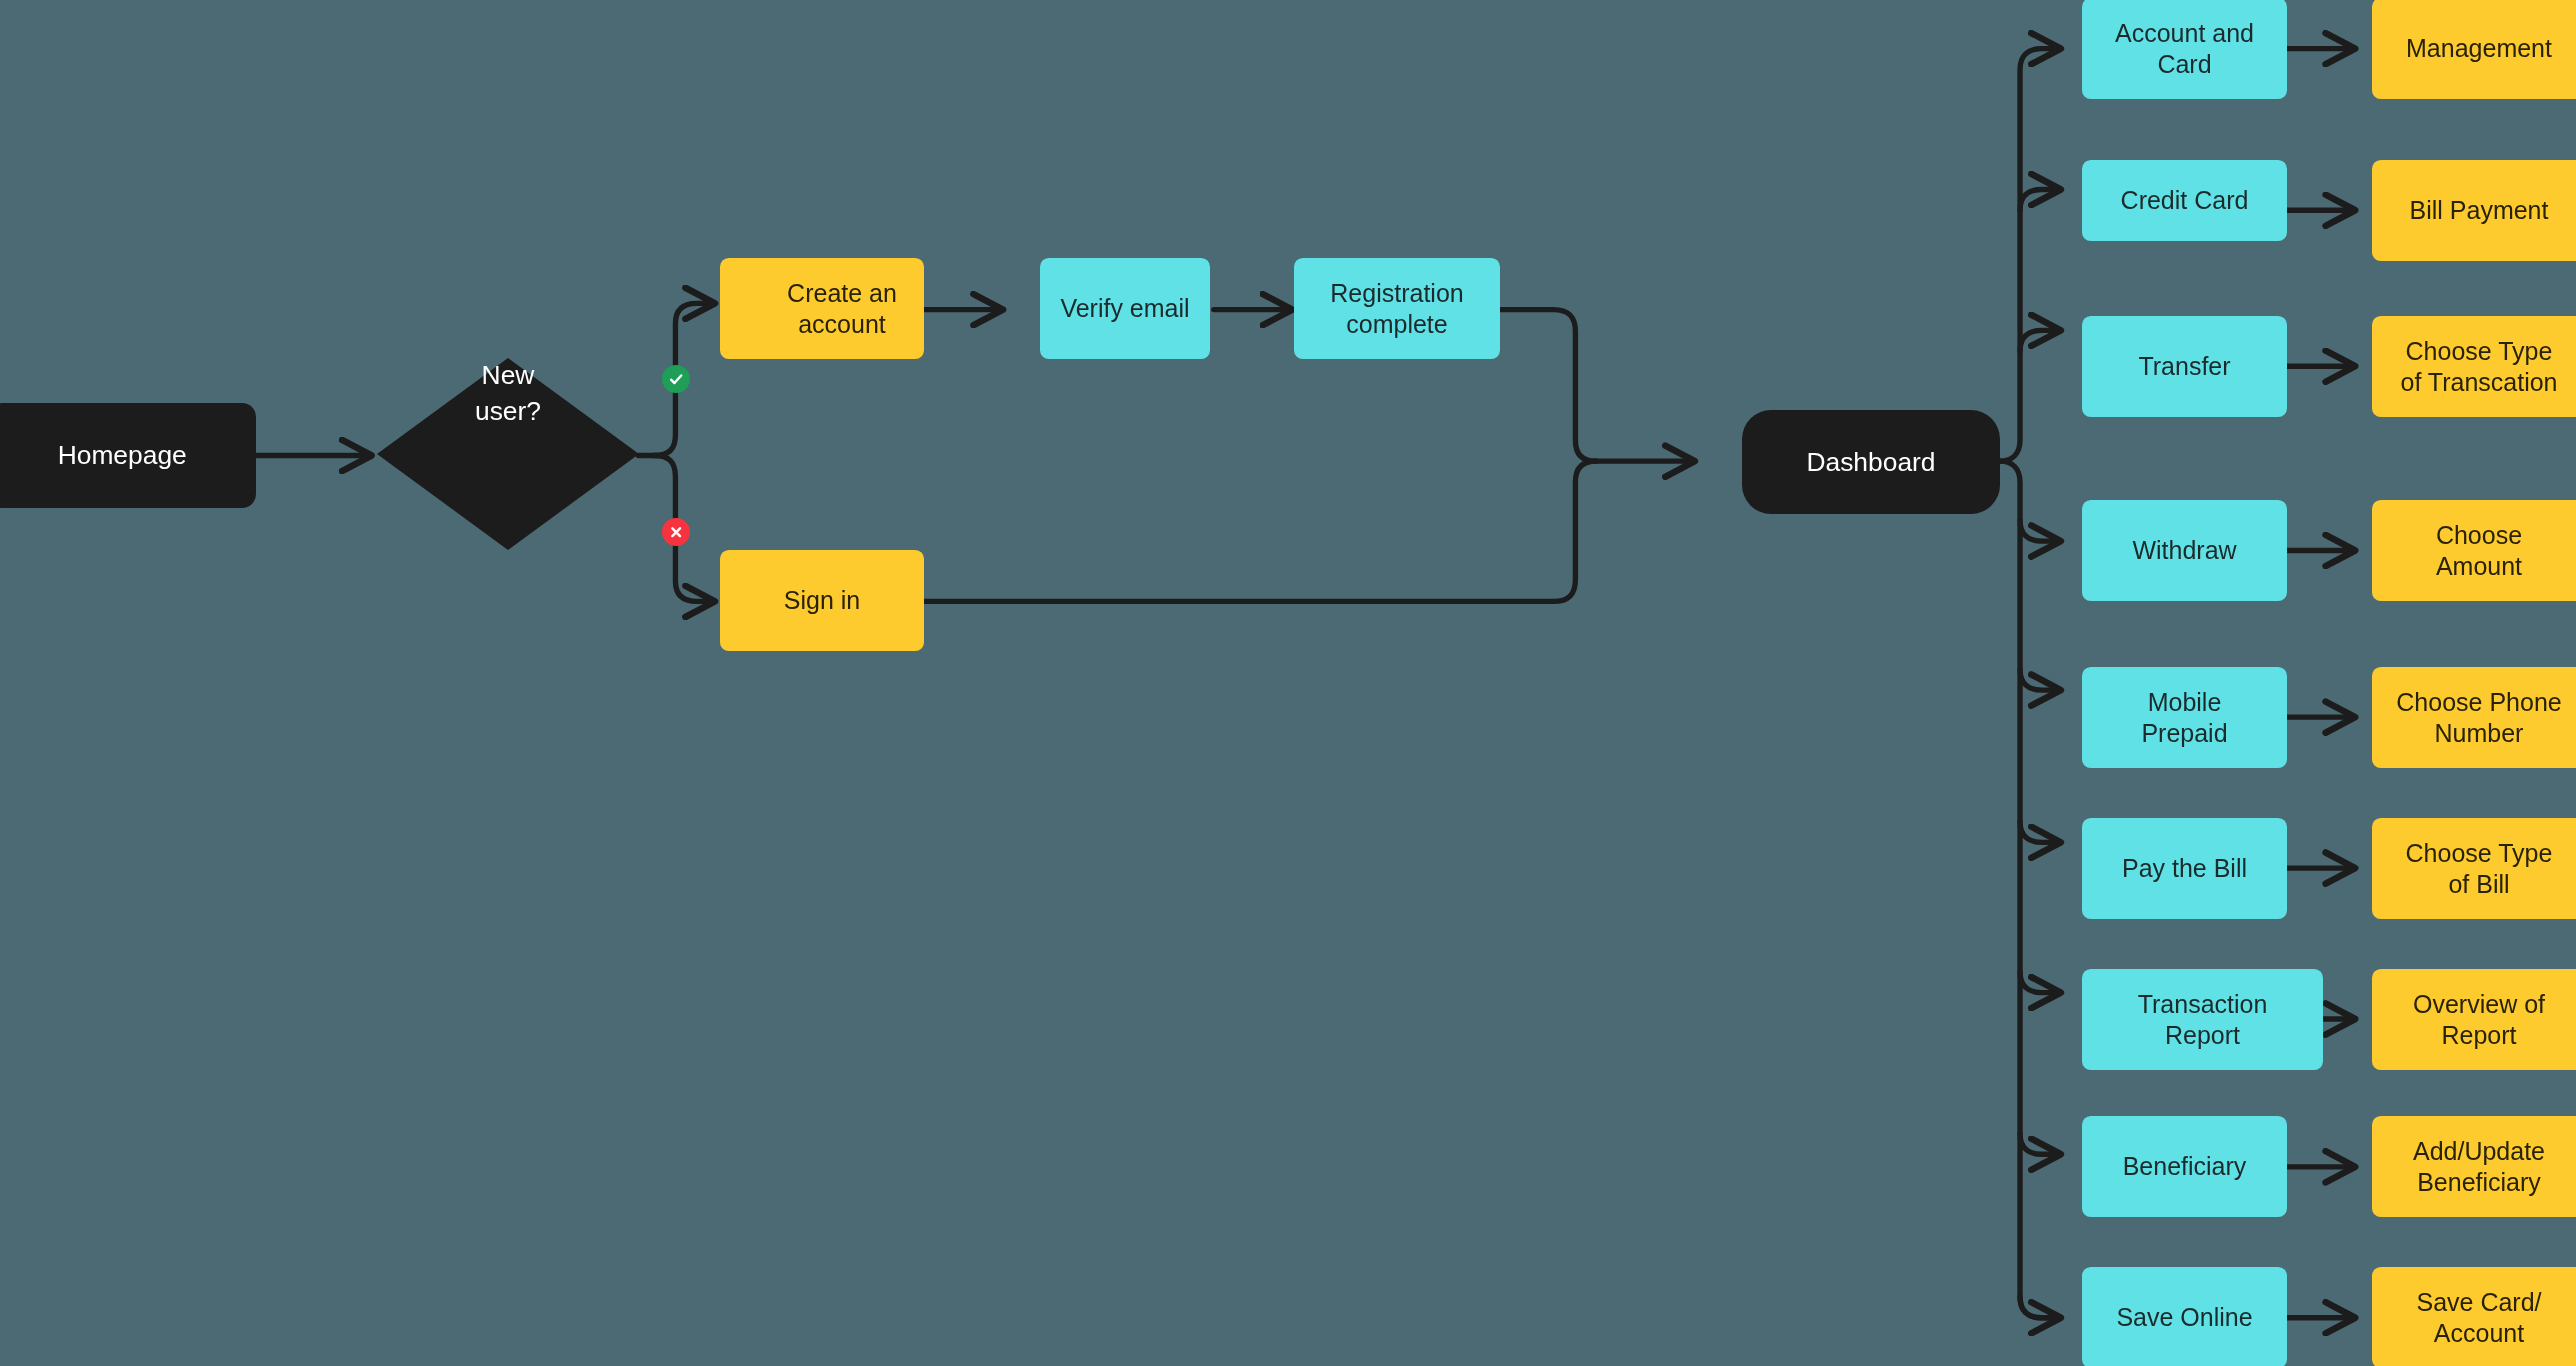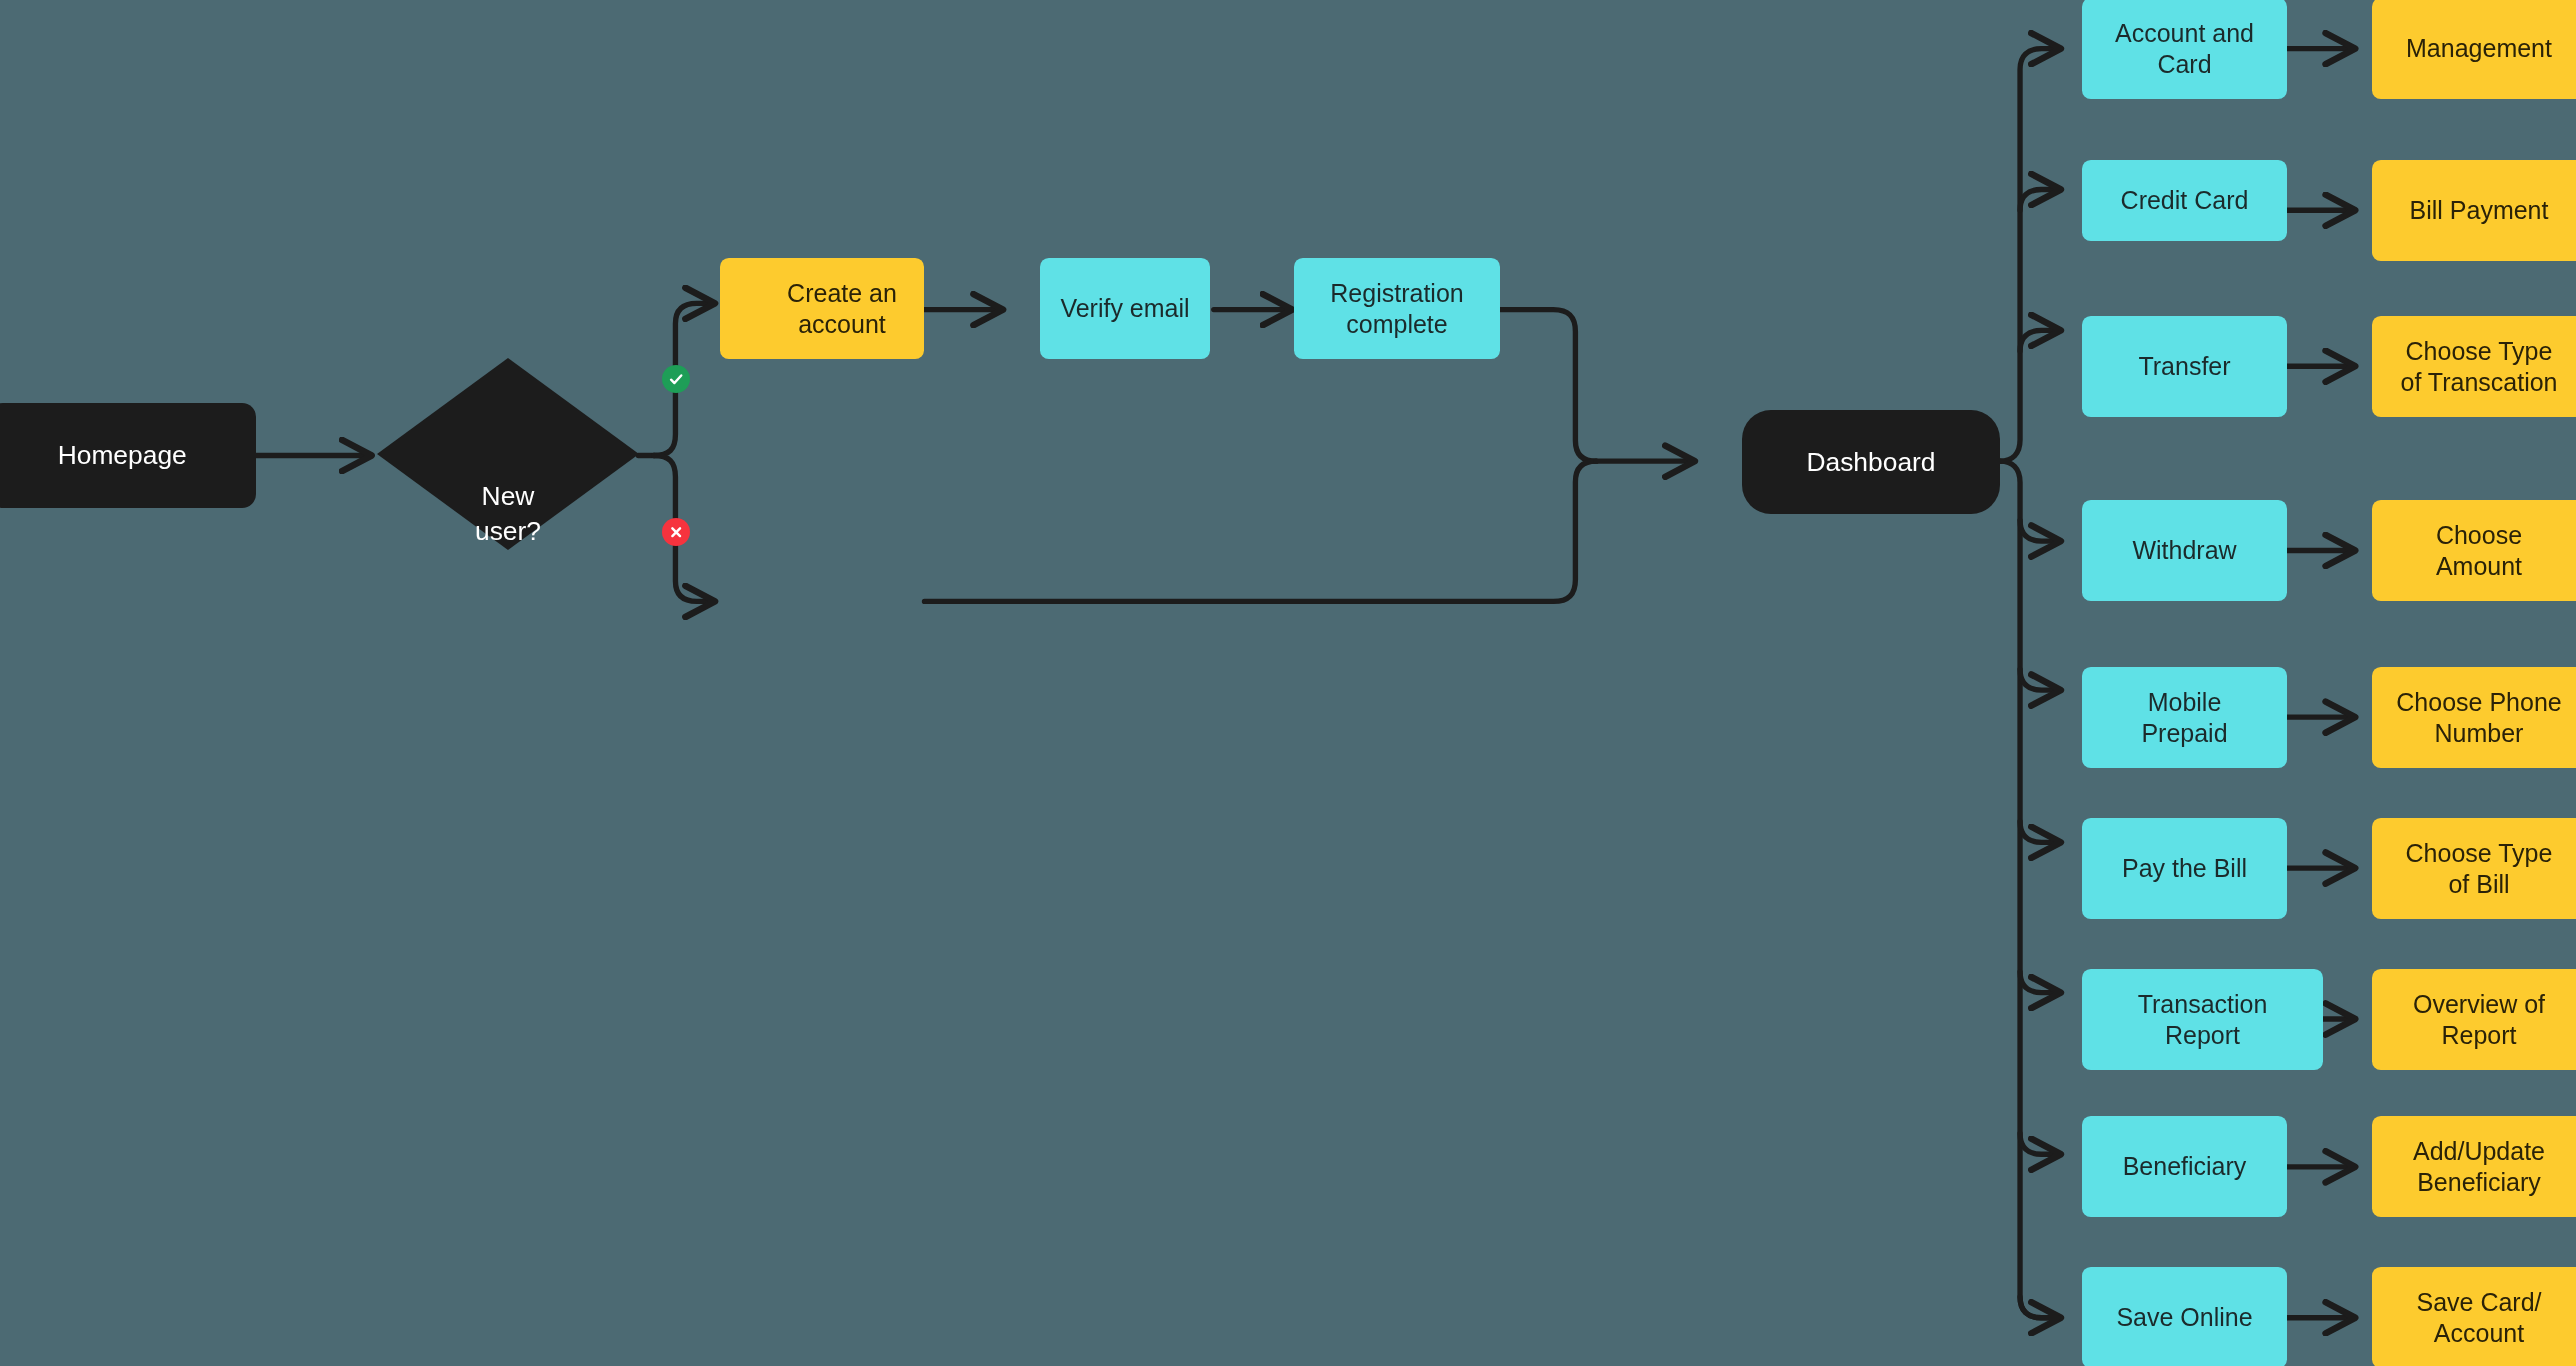--- a/index.html
+++ b/index.html
@@ -32,21 +32,21 @@
     background:#5FE1E6;color:#1B2A2B;
     border-radius:8.8px;font-size:25px;
   }
   .node.yellow{
     background:#FDCB2E;color:#2A2208;
     border-radius:8.8px;font-size:25px;
   }
 
   .diamond{
     position:absolute;
-    display:flex;align-items:flex-end;justify-content:center;
+    display:flex;align-items:flex-start;justify-content:center;
   }
   .diamond .shape{
     position:absolute;left:0;top:0;width:100%;height:100%;
     background:#1C1C1C;
     clip-path:polygon(50% 0%, 100% 50%, 50% 100%, 0% 50%);
     border-radius:3.8px;
   }
   .diamond .lbl{
     position:relative;z-index:2;color:#fff;font-size:26.4px;
     text-align:center;line-height:1.35;white-space:pre-line;
@@ -146,20 +146,23 @@
 account</span>
   </div>
   <div class="node cyan" style="left:1008px;top:258px;width:170px;height:101px;margin-left:32px;">
     <span class="lbl">Verify email</span>
   </div>
   <div class="node cyan" style="left:1294px;top:258px;width:206px;height:101px;">
     <span class="lbl">Registration
 complete</span>
   </div>
 
+  <div class="node yellow" style="left:720px;top:550px;width:204px;height:101px;">
+    <span class="lbl">Sign in</span>
+  </div>
 
   <div class="node dark pill" style="left:1702px;top:410px;width:258px;height:104px;">
     <span class="lbl">Dashboard</span>
   </div>
 
   <div class="node cyan" style="left:2082px;top:-1.9px;width:205px;height:101px;">
     <span class="lbl">Account and
 Card</span>
   </div>
   <div class="node yellow" style="left:2372px;top:-1.9px;width:214px;height:101px;">

